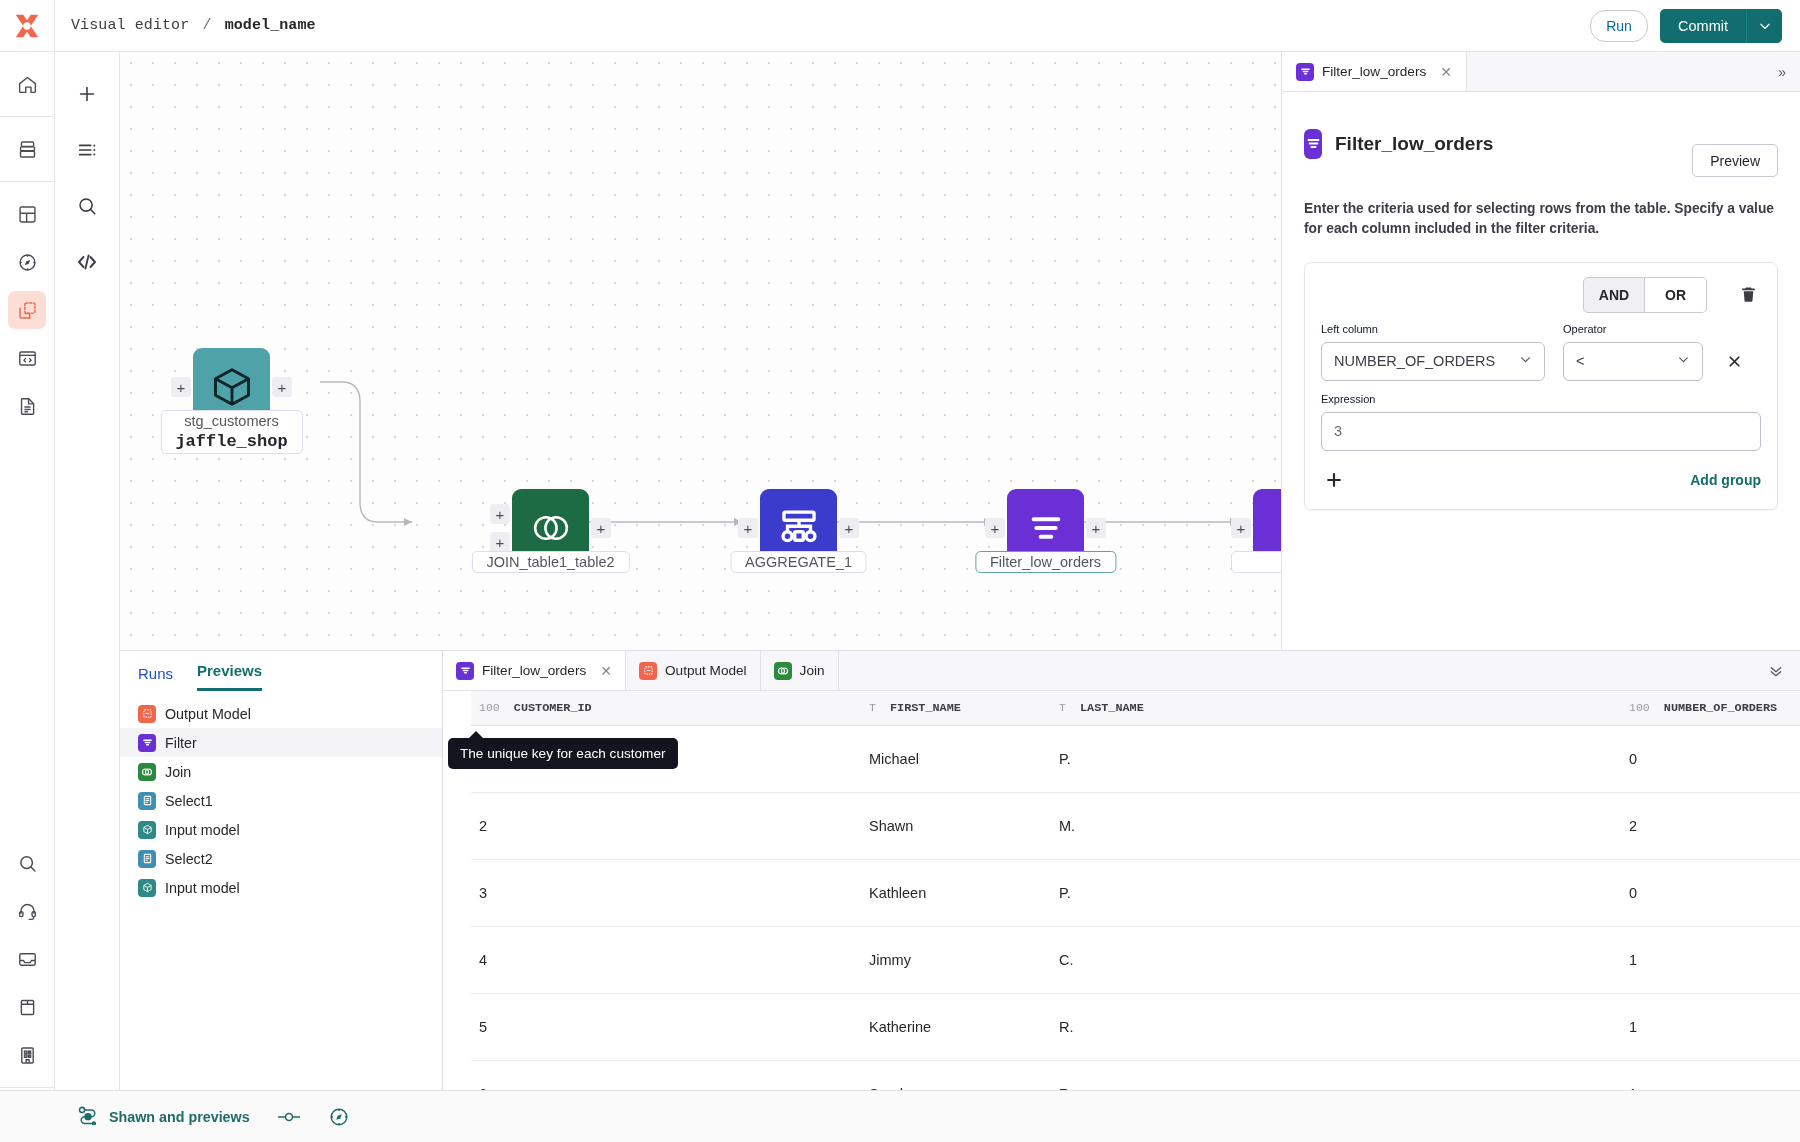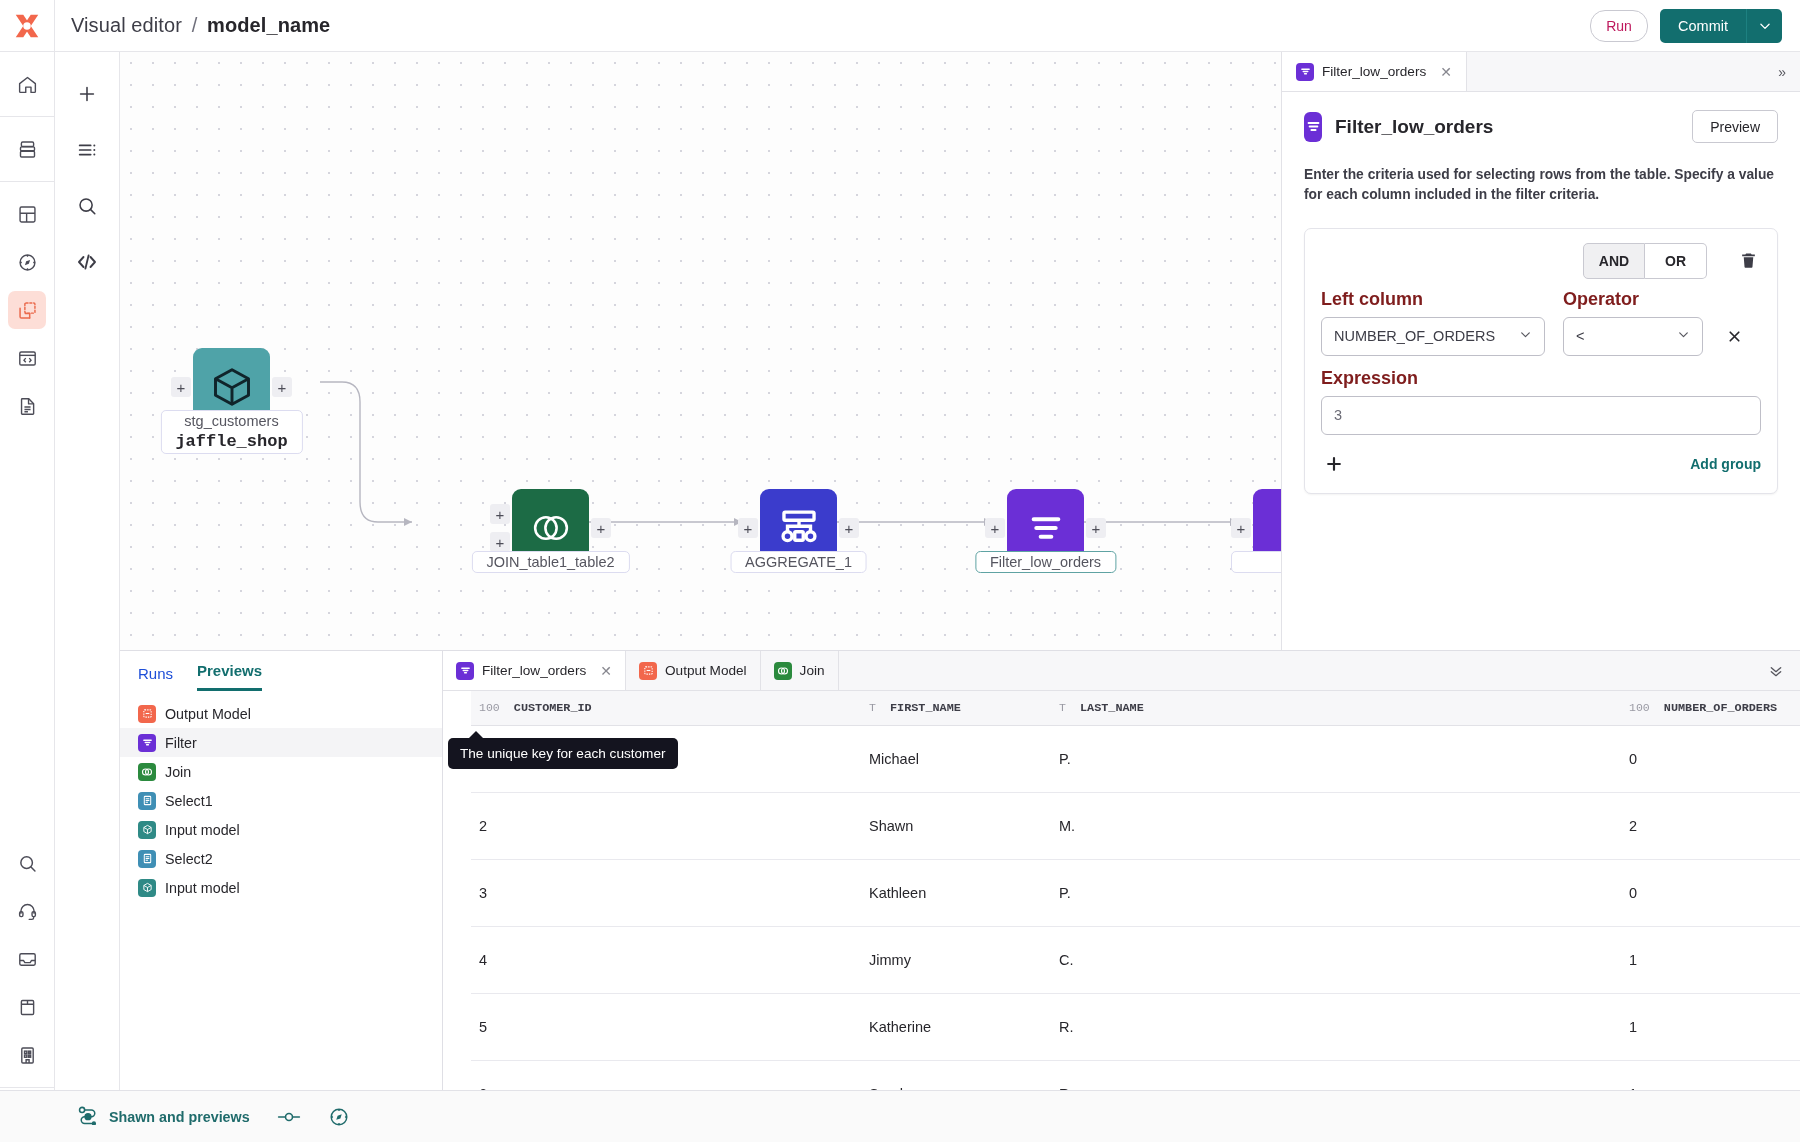--- a/index.html
+++ b/index.html
@@ -41,27 +41,27 @@
   .rail-avatar .beard { position:absolute; left:6px; top:16px; width:18px; height:12px;
                         background:#2e2620; border-radius:0 0 9px 9px; }
   .rail-bottom-sep { width:55px; height:1px; background:#e6e6ea; }
 
   
   .topbar {
     position:absolute; left:55px; top:0; width:1745px; height:52px;
     background:#fff; border-bottom:1px solid #e6e6ea;
     display:flex; align-items:center; padding:0 18px 0 16px;
   }
-  .breadcrumb { font-size:20px; color:#3d3d47; letter-spacing:.1px; }
+  .breadcrumb { font-size:15px; color:#3d3d47; letter-spacing:.1px;font-family:Liberation Mono, monospace; }
   .breadcrumb .sep { color:#6f6f7b; margin:0 4px; }
   .breadcrumb .strong { font-weight:700; color:#27262b; }
   .topbar-right { margin-left:auto; display:flex; align-items:center; gap:12px; }
   .btn-run {
     height:32px; min-width:58px; padding:0 14px; background:#fff;
-    border:1px solid #c9c9d1; border-radius:15px; font-size:14px; color:#be185d;
+    border:1px solid #c9c9d1; border-radius:15px; font-size:14px; color:#0369a1;
     display:flex; align-items:center; justify-content:center; cursor:pointer;
   }
   .commit-group { display:flex; height:34px; border-radius:5px; overflow:hidden; cursor:pointer; }
   .btn-commit {
     background:#126e6e; color:#fff; font-size:14.5px; padding:0 18px;
     display:flex; align-items:center; border:none; cursor:pointer;
   }
   .btn-commit-caret {
     background:#126e6e; color:#fff; width:36px; border-left:1px solid #1d8181;
     display:flex; align-items:center; justify-content:center; cursor:pointer;
@@ -117,42 +117,42 @@
     border-right:1px solid #e2e2e7; font-size:13.6px; color:#27262b; cursor:pointer;
   }
   .insp-tab .x { color:#87878f; font-size:14px; margin-left:6px; cursor:pointer; }
   .insp-expand { margin-left:auto; display:flex; align-items:center; padding:0 14px;
                  color:#57575f; font-size:14px; cursor:pointer; }
   .insp-body { padding:18px 22px 0 22px; }
   .insp-head { display:flex; align-items:center; gap:13px; }
   .insp-title { font-size:19px; font-weight:700; color:#27262b; }
   .btn-preview {
     margin-left:auto; height:33px; padding:0 17px; background:#fff; border:1px solid #c9c9d1;
-    border-radius:5px; font-size:14px; color:#27262b; display:flex; align-items:center; cursor:pointer;
+    border-radius:5px; font-size:14px; color:#27262b; display:flex; align-items:center; cursor:pointer;margin-top:34px;
   }
   .insp-desc { margin-top:22px; font-size:13.8px; line-height:1.48; color:#3d3d47;
                font-weight:600; max-width:475px; }
   .crit-card {
     margin-top:22px; border:1px solid #e4e4ea; border-radius:7px; background:#fff;
     box-shadow:0 1px 2px rgba(0,0,0,.05); padding:14px 16px 16px 16px; position:relative;
   }
   .crit-toprow { display:flex; align-items:center; }
   .andor { margin-left:auto; display:flex; }
   .andor .seg {
     width:62px; height:36px; border:1px solid #c9c9d1; font-size:14px; font-weight:700;
     display:flex; align-items:center; justify-content:center; cursor:pointer; color:#27262b;
     background:#fff;
   }
   .andor .seg.first { border-radius:5px 0 0 5px; background:#f0f0f2; }
   .andor .seg.last  { border-radius:0 5px 5px 0; border-left:none; }
   .trash-btn { margin-left:28px; width:26px; height:30px; display:flex; align-items:center;
                justify-content:center; cursor:pointer; }
   .field-row { display:flex; gap:18px; margin-top:10px; align-items:flex-end; }
   .field { display:flex; flex-direction:column; }
-  .field-label { font-size:18px; font-weight:700; color:#7f1d1d; margin-bottom:7px; }
+  .field-label { font-size:11px; font-weight:400; color:#0f172a; margin-bottom:7px; }
   .select-box {
     height:39px; border:1px solid #bfbfc8; border-radius:6px; background:#fff;
     display:flex; align-items:center; padding:0 12px; font-size:14.5px; color:#3d3d47;
     cursor:pointer;
   }
   .select-box .caret { margin-left:auto; color:#57575f; }
   .remove-x { width:26px; height:39px; display:flex; align-items:center; justify-content:center;
               cursor:pointer; margin-bottom:0; }
   .expr-wrap { margin-top:12px; }
   .input-box {

